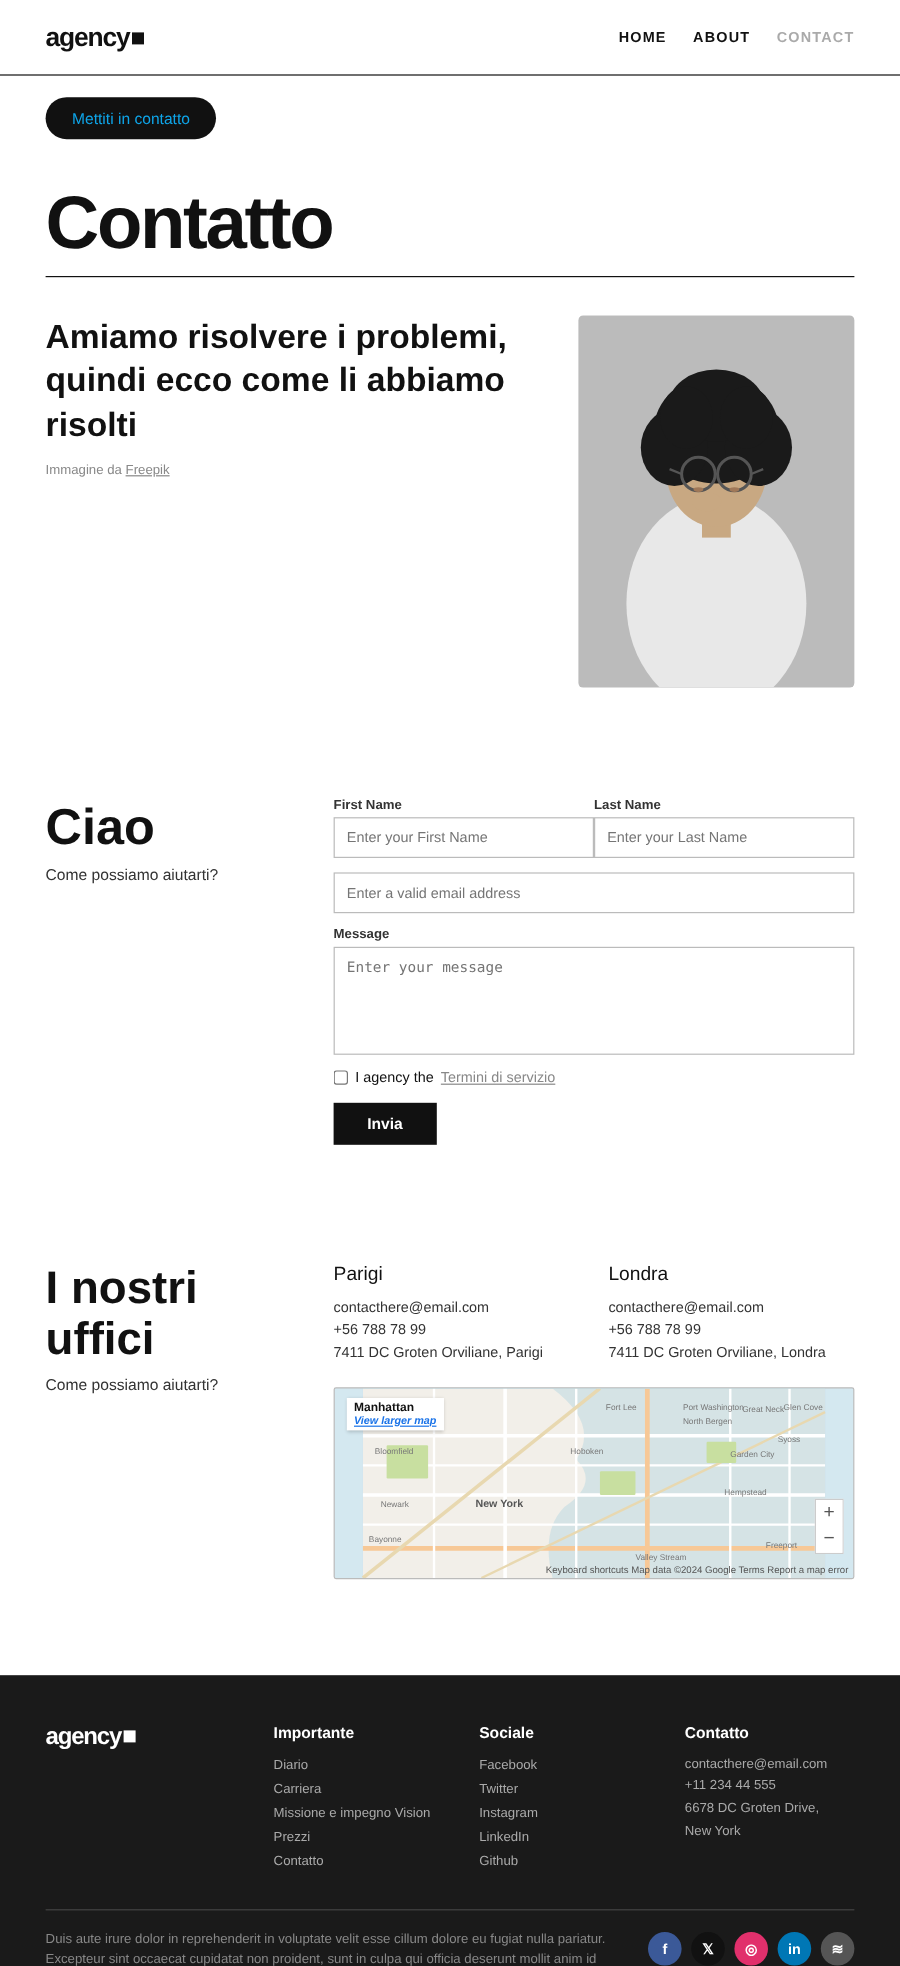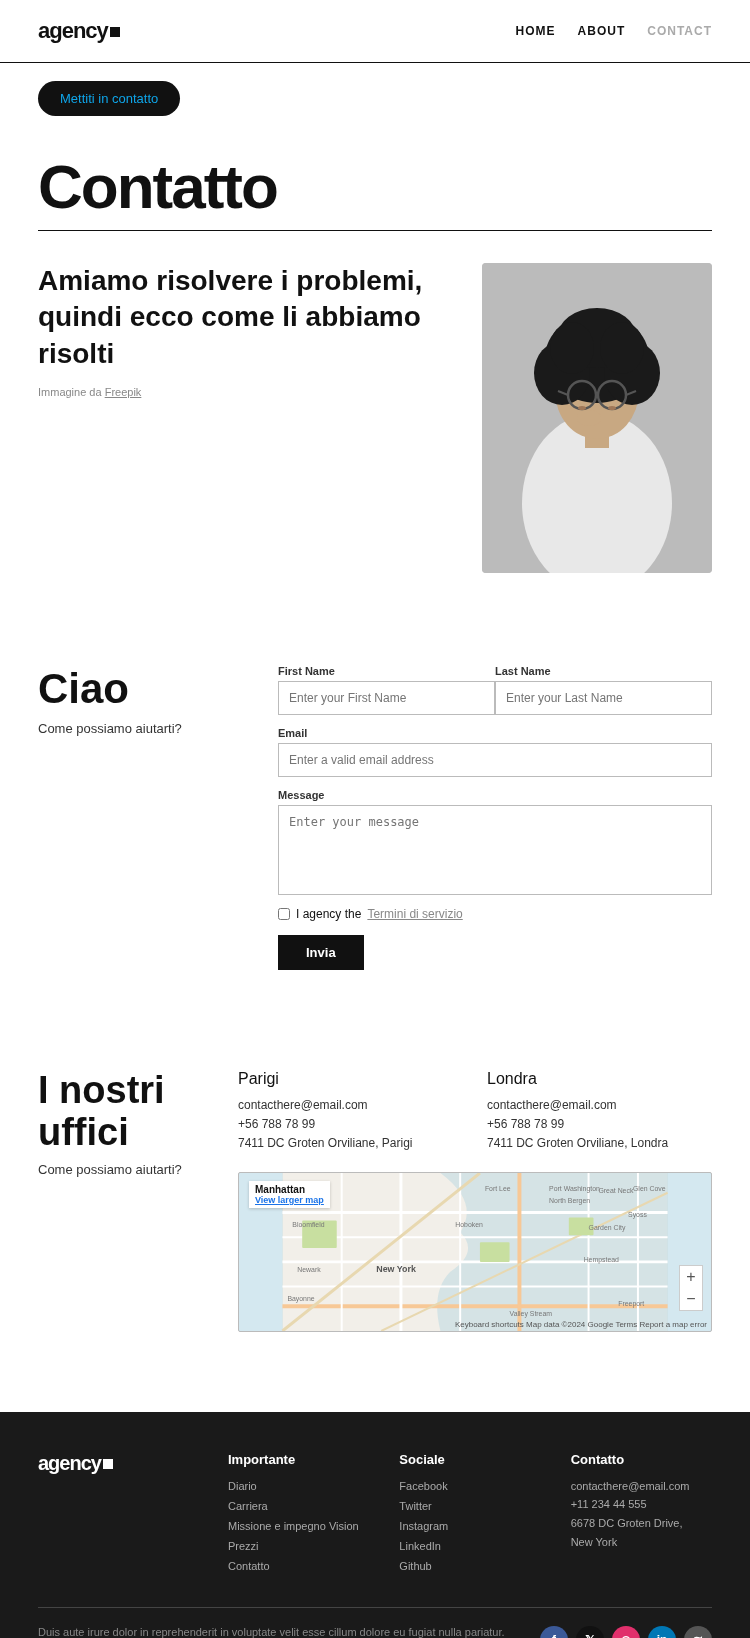--- a/index.html
+++ b/index.html
@@ -72,41 +72,41 @@
     .checkbox-row { display: flex; align-items: center; gap: 6px; margin-bottom: 14px; font-size: 12px; }
     .checkbox-row input { width: 12px; height: 12px; }
     .checkbox-row a { color: #888; }
     .btn-invia {
       background: #111; color: #fff; border: none; padding: 10px 28px;
       font-size: 13px; cursor: pointer; font-weight: 600;
     }
 
     
     .uffici-section {
-      display: flex; align-items: flex-start; padding: 60px 38px 40px; 
+      display: flex; align-items: flex-start; padding: 60px 38px 40px; gap: 40px;
     }
     .uffici-left { width: 200px; flex-shrink: 0; }
     .uffici-left h2 { font-size: 38px; font-weight: 900; line-height: 1.1; margin-bottom: 8px; }
     .uffici-left p { font-size: 13px; color: #333; }
     .uffici-right { flex: 1; }
     .offices-row { display: flex; gap: 24px; margin-bottom: 18px; }
     .office { flex: 1; }
     .office h3 { font-size: 16px; font-weight: 400; margin-bottom: 8px; }
     .office p { font-size: 12px; color: #333; line-height: 1.6; }
 
     
     .map-container {
       width: 100%; height: 160px; background: #d4e8f0; border: 1px solid #bbb;
       position: relative; overflow: hidden; border-radius: 2px;
     }
     .map-label {
       position: absolute; top: 8px; left: 10px; background: white;
       padding: 3px 6px; font-size: 10px; font-weight: 700; box-shadow: 0 1px 3px rgba(0,0,0,0.2);
     }
-    .map-label a { color: #1a73e8; font-size: 9px; display: block; }
+    .map-label a { color: #1a73e8; font-size: 9px; display: block; font-style: italic; }
     .map-controls {
       position: absolute; right: 8px; bottom: 20px;
       background: white; border: 1px solid #ccc; display: flex; flex-direction: column;
     }
     .map-controls button {
       width: 22px; height: 22px; border: none; background: white;
       cursor: pointer; font-size: 16px; line-height: 1; color: #555;
     }
     .map-footer {
       position: absolute; bottom: 2px; right: 4px; font-size: 8px; color: #555;
@@ -215,21 +215,20 @@
       <div class="form-group">
         <label>First Name</label>
         <input type="text" placeholder="Enter your First Name" style="">
       </div>
       <div class="form-group">
         <label>Last Name</label>
         <input type="text" placeholder="Enter your Last Name" style="">
       </div>
     </div>
     <div class="form-group" style="margin-bottom:12px">
-      <label>Email</label>
       <input type="email" placeholder="Enter a valid email address" style="">
     </div>
     <div class="form-group" style="margin-bottom:12px">
       <label>Message</label>
       <textarea placeholder="Enter your message" style=""></textarea>
     </div>
     <div class="checkbox-row">
       <input type="checkbox" style="">
       <span>I agency the</span>
       <a href="#">Termini di servizio</a>

